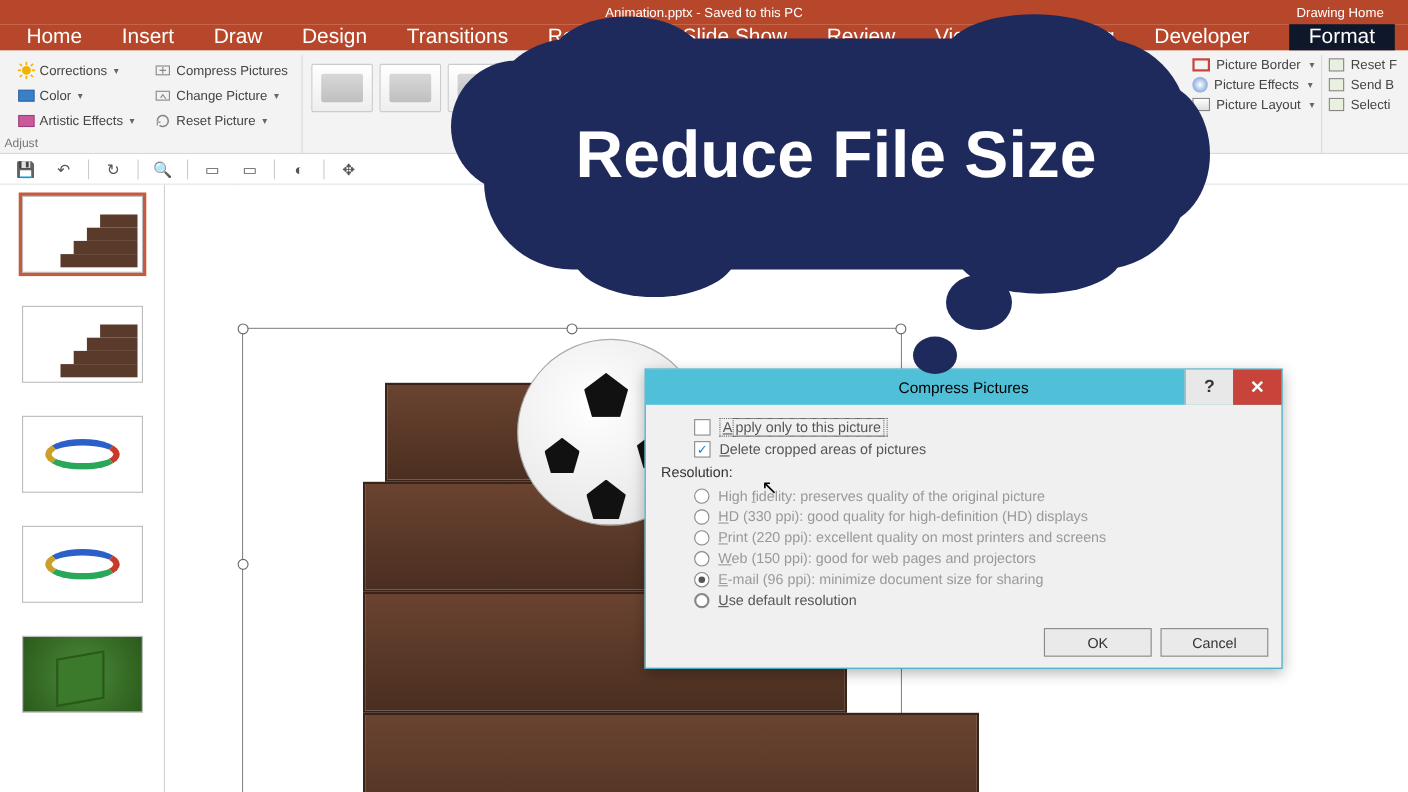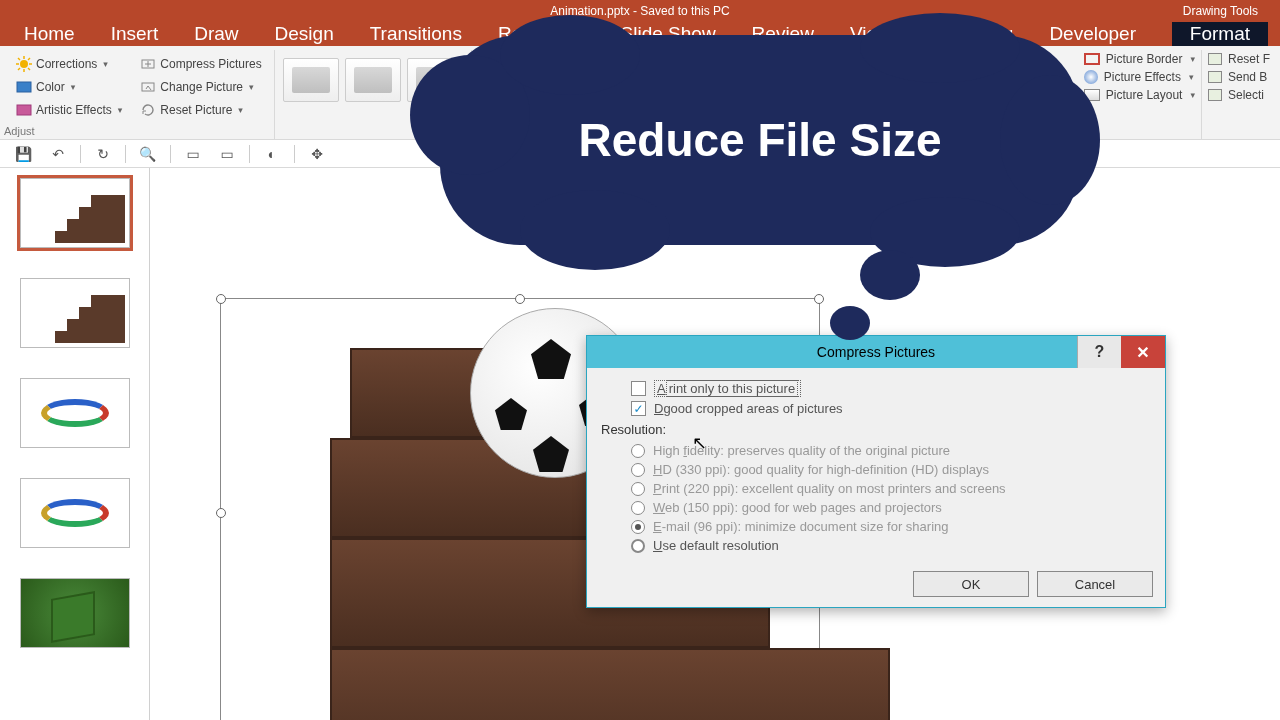--- a/index.html
+++ b/index.html
@@ -65,58 +65,58 @@
 
   
   .bubble-cloud{position:absolute;left:440px;top:35px;width:640px;height:210px;z-index:50;}
   .bubble-body{position:absolute;inset:0;background:#1e2a5c;border-radius:80px;}
   .bubble-body::before{content:"";position:absolute;left:-30px;top:20px;width:120px;height:120px;background:#1e2a5c;border-radius:50%;}
   .bubble-body::after{content:"";position:absolute;right:-20px;top:40px;width:100px;height:130px;background:#1e2a5c;border-radius:50%;}
   .bubble-bump1{position:absolute;left:60px;top:-20px;width:140px;height:80px;background:#1e2a5c;border-radius:50%;}
   .bubble-bump2{position:absolute;left:420px;top:-22px;width:160px;height:70px;background:#1e2a5c;border-radius:50%;}
   .bubble-bump3{position:absolute;left:80px;bottom:-25px;width:150px;height:80px;background:#1e2a5c;border-radius:50%;}
   .bubble-bump4{position:absolute;left:430px;bottom:-22px;width:150px;height:70px;background:#1e2a5c;border-radius:50%;}
-  .bubble-text{position:absolute;inset:0;display:flex;align-items:center;justify-content:center;color:#fff;font-weight:bold;font-size:46px;}
+  .bubble-text{position:absolute;inset:0;display:flex;align-items:center;justify-content:center;color:#fff;font-weight:bold;font-size:60px;}
   .tail1{position:absolute;left:420px;bottom:-55px;width:60px;height:50px;background:#1e2a5c;border-radius:50%;}
   .tail2{position:absolute;left:390px;bottom:-95px;width:40px;height:34px;background:#1e2a5c;border-radius:50%;}
 
   
   .dialog{position:absolute;left:586px;top:335px;width:580px;background:#f0f0f0;border:1px solid #2aa5c0;font-size:13px;color:#333;z-index:40;box-shadow:0 4px 12px rgba(0,0,0,0.3);}
   .dlg-title{height:32px;background:#4fc0d8;display:flex;align-items:center;justify-content:center;color:#000;font-size:14px;position:relative;}
   .dlg-title .tbtn{position:absolute;top:0;height:32px;width:44px;display:flex;align-items:center;justify-content:center;font-weight:bold;font-size:16px;cursor:pointer;}
   .dlg-title .help{right:44px;background:#e8e8e8;color:#333;border-left:1px solid #aaa;}
   .dlg-title .close{right:0;background:#c8433a;color:#fff;}
   .dlg-body{padding:10px 14px 6px 14px;}
   .opt-row{display:flex;align-items:center;gap:8px;padding:2px 0 2px 30px;color:#555;}
   .section-head{font-size:13px;color:#333;padding:4px 0;}
   .u{text-decoration:underline;}
   .chk{width:15px;height:15px;border:1px solid #888;display:inline-flex;align-items:center;justify-content:center;background:#fff;font-size:12px;color:#1a8ac8;}
   .rad{width:14px;height:14px;border:1px solid #888;border-radius:50%;display:inline-flex;align-items:center;justify-content:center;background:#fff;}
   .rad.sel::after{content:"";width:6px;height:6px;background:#555;border-radius:50%;}
   .dlg-buttons{display:flex;justify-content:flex-end;gap:8px;padding:10px 12px;}
-  .dlg-btn{width:116px;height:26px;border:1px solid #888;background:#eaeaea;display:flex;align-items:center;justify-content:center;cursor:pointer;font-size:13px;}
+  .dlg-btn{width:98px;height:26px;border:1px solid #888;background:#eaeaea;display:flex;align-items:center;justify-content:center;cursor:pointer;font-size:13px;}
   .opt-row.first span:last-child{border:1px dotted #666;padding:0 2px;}
 
   .cursor-arrow{position:absolute;left:692px;top:432px;font-size:18px;color:#000;z-index:60;}
 
   
   .right-ribbon{display:flex;flex-direction:column;padding:2px 6px;gap:4px;}
   .rr-item{display:flex;align-items:center;gap:6px;white-space:nowrap;font-size:12px;color:#444;cursor:pointer;}
   .bordersw{width:16px;height:12px;border:2px solid #c8433a;display:inline-block;}
   .eff{width:14px;height:14px;border-radius:50%;background:radial-gradient(#fff,#5a8acf);display:inline-block;}
   .lay{width:16px;height:12px;border:1px solid #888;background:linear-gradient(#fff,#ddd);display:inline-block;}
   .arr{width:14px;height:12px;display:inline-block;border:1px solid #888;background:#e8f0e0;}
 
 </style>
 </head>
 <body>
 
 <div class="title-bar">
   <span>Animation.pptx  -  Saved to this PC</span>
-  <span class="contextual">Drawing Tools</span>
+  <span class="contextual">Drawing Home</span>
 </div>
 
 <div class="ribbon-tabs">
   <div class="tab">Home</div>
   <div class="tab">Insert</div>
   <div class="tab">Draw</div>
   <div class="tab">Design</div>
   <div class="tab">Transitions</div>
   <div class="tab">Recording</div>
   <div class="tab">Slide Show</div>
@@ -318,25 +318,25 @@
 
 <div class="dialog">
   <div class="dlg-title">
     <span>Compress Pictures</span>
     <div class="tbtn help">?</div>
     <div class="tbtn close">✕</div>
   </div>
   <div class="dlg-body">
     <div class="opt-row first">
       <span class="chk"></span>
-      <span><span class="u">A</span><span>rint only to this picture</span></span>
+      <span><span class="u">A</span><span>pply only to this picture</span></span>
     </div>
     <div class="opt-row">
       <span class="chk">✓</span>
-      <span><span class="u">D</span><span>good cropped areas of pictures</span></span>
+      <span><span class="u">D</span><span>elete cropped areas of pictures</span></span>
     </div>
     <div class="section-head">Resolution:</div>
     <div class="opt-row" style="color:#999">
       <span class="rad"></span>
       <span>High <span class="u">f</span>idelity: preserves quality of the original picture</span>
     </div>
     <div class="opt-row" style="color:#999">
       <span class="rad"></span>
       <span><span class="u">H</span>D (330 ppi): good quality for high-definition (HD) displays</span>
     </div>

